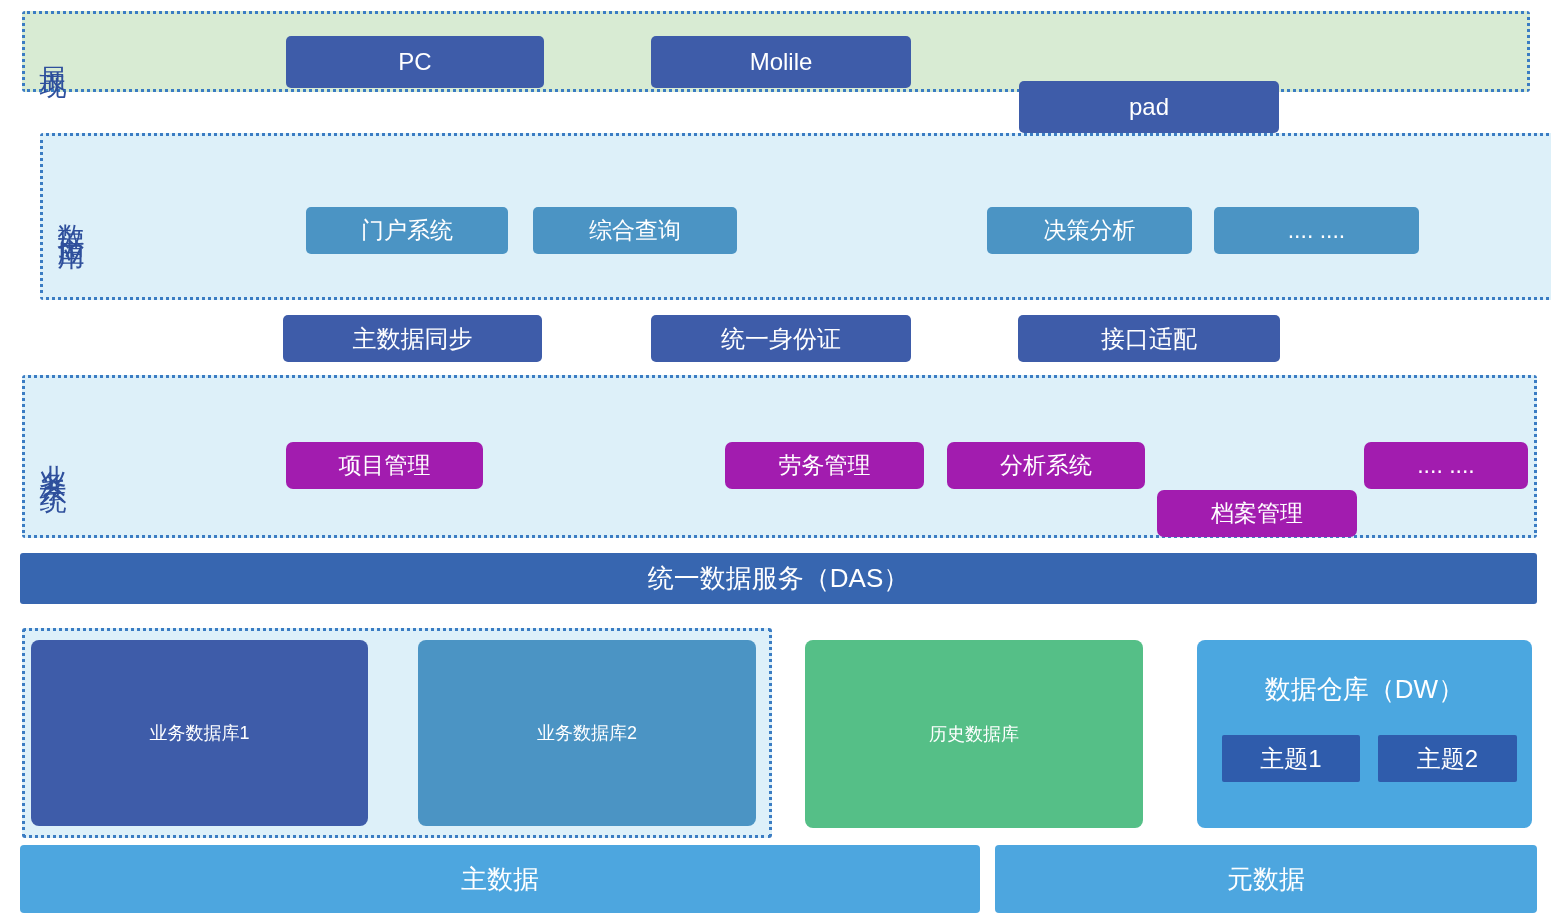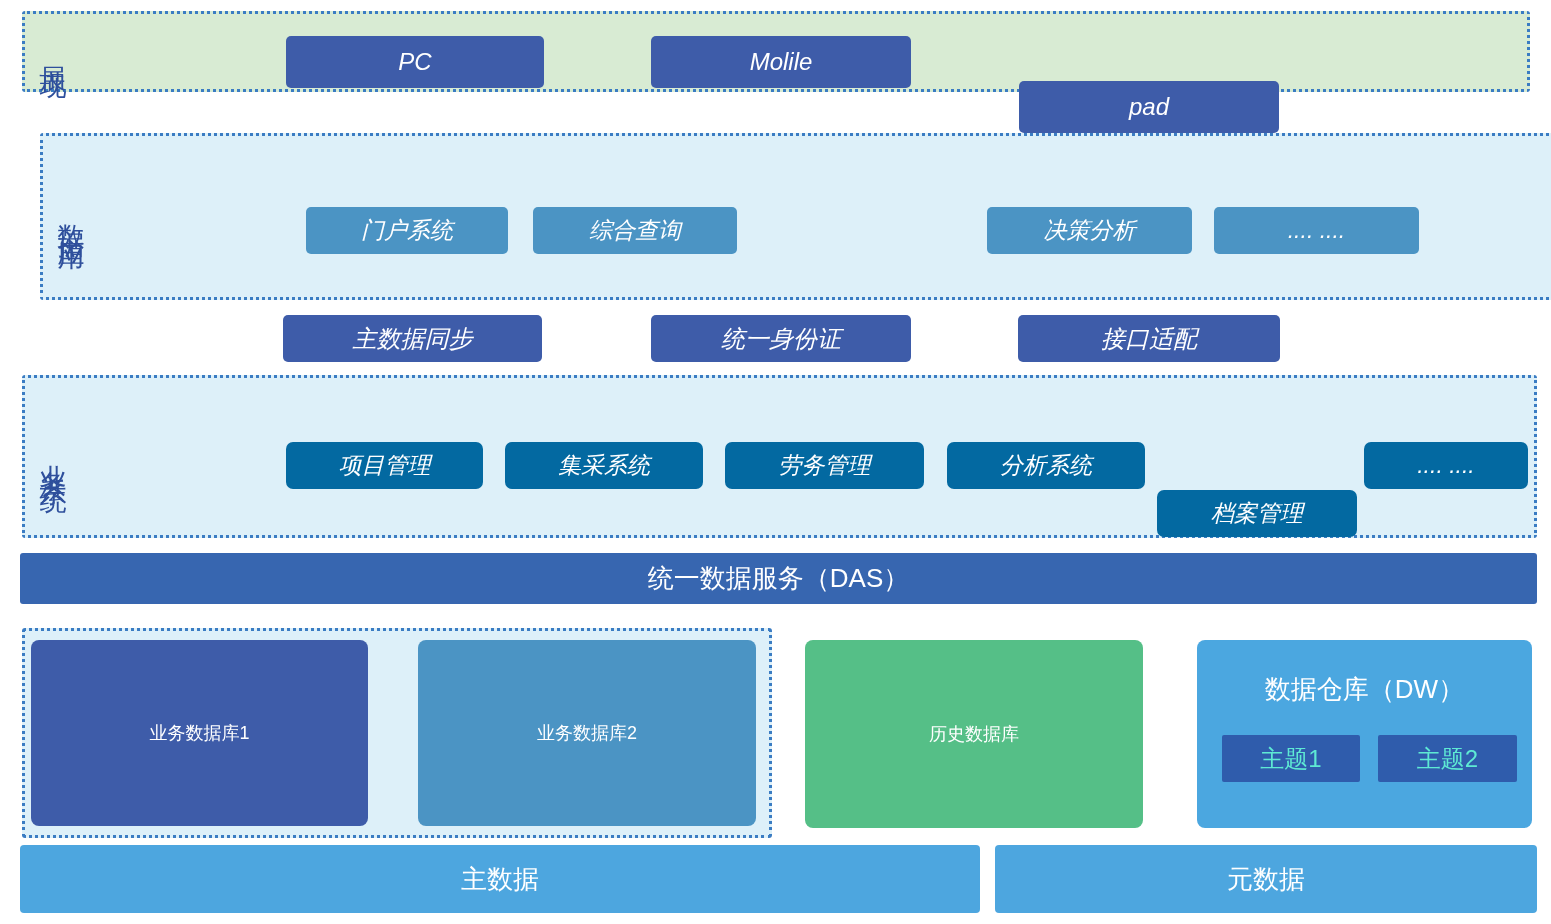--- a/index.html
+++ b/index.html
@@ -11,40 +11,40 @@
   .layer.green-bg{background:#d8ebd3;}
   .layer.blue-bg{background:#ddf0f9;}
 
   
   .vlabel{position:absolute;left:14px;top:50%;transform:translateY(-50%);
     writing-mode:vertical-rl;text-orientation:upright;
     color:#2e4f9c;font-size:27px;letter-spacing:7px;line-height:1;white-space:nowrap;}
 
   
   .btn{position:absolute;display:flex;align-items:center;justify-content:center;
-    color:#ffffff;box-sizing:border-box;font-style:italic;}
+    color:#ffffff;box-sizing:border-box;}
   .btn.dark{background:#3e5ca9;border-radius:5px;font-size:24px;}
   .btn.mid{background:#4b94c4;border-radius:5px;font-size:23px;}
-  .btn.green{background:#0369a1;border-radius:7px;font-size:23px;}
+  .btn.green{background:#a21caf;border-radius:7px;font-size:23px;}
 
   .row-btn{height:47px;}
 
   
   .das{position:absolute;left:20px;top:553px;width:1517px;height:51px;background:#3766b0;
     border-radius:3px;display:flex;align-items:center;justify-content:center;
     color:#ffffff;font-size:26px;}
 
   
   .bigbox{position:absolute;display:flex;align-items:center;justify-content:center;
     color:#ffffff;font-size:18px;border-radius:8px;box-sizing:border-box;text-align:center;}
   .dw{position:absolute;left:1197px;top:640px;width:335px;height:188px;background:#4ba7e0;
     border-radius:8px;color:#ffffff;box-sizing:border-box;}
   .dw-title{position:absolute;left:0;top:32px;width:100%;text-align:center;font-size:26px;}
   .topic{position:absolute;top:95px;height:47px;background:#2f5cac;border-radius:2px;
-    display:flex;align-items:center;justify-content:center;color:#5eead4;font-size:24px;}
+    display:flex;align-items:center;justify-content:center;color:#ffffff;font-size:24px;}
 
   
   .bar{position:absolute;top:845px;height:68px;background:#4da6df;border-radius:4px;
     display:flex;align-items:center;justify-content:center;color:#ffffff;font-size:26px;}
 </style>
 </head>
 <body>
 
 <div class="canvas">
 
@@ -63,21 +63,20 @@
     <div class="btn mid row-btn" style="left:1171px;top:71px;width:205px;">....  ....</div>
   </div>
 
   <div class="btn dark row-btn" style="left:283px;top:315px;width:259px;">主数据同步</div>
   <div class="btn dark row-btn" style="left:651px;top:315px;width:260px;">统一身份证</div>
   <div class="btn dark row-btn" style="left:1018px;top:315px;width:262px;">接口适配</div>
 
   <div class="layer blue-bg" style="left:22px;top:375px;width:1515px;height:163px;">
     <div class="vlabel">业务系统</div>
     <div class="btn green row-btn" style="left:261px;top:64px;width:197px;">项目管理</div>
-    <div class="btn green row-btn" style="left:480px;top:64px;width:198px;">集采系统</div>
     <div class="btn green row-btn" style="left:700px;top:64px;width:199px;">劳务管理</div>
     <div class="btn green row-btn" style="left:922px;top:64px;width:198px;">分析系统</div>
     <div class="btn green row-btn" style="left:1132px;top:64px;width:200px;margin-top:48px;">档案管理</div>
     <div class="btn green row-btn" style="left:1339px;top:64px;width:164px;">.... ....</div>
   </div>
 
   <div class="das">统一数据服务（DAS）</div>
 
   <div class="layer blue-bg" style="left:22px;top:628px;width:750px;height:210px;">
     <div class="bigbox" style="left:6px;top:9px;width:337px;height:186px;background:#3e5ca9;">业务数据库1</div>

